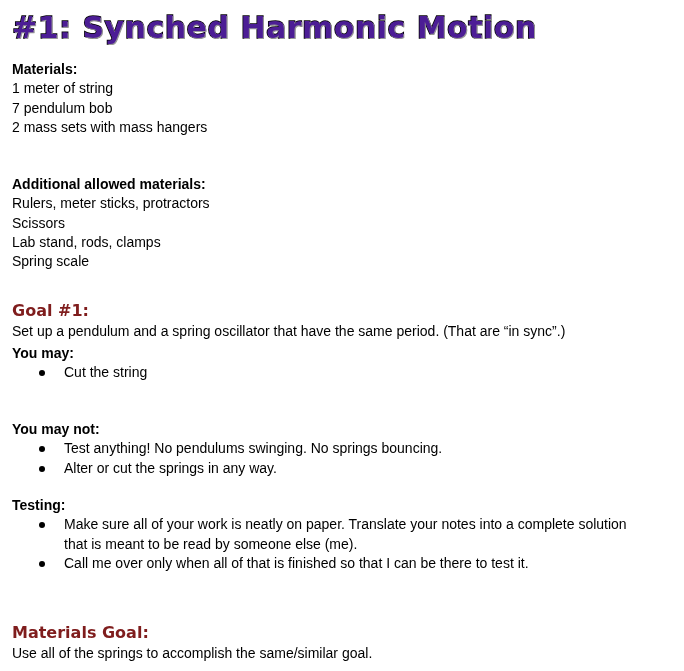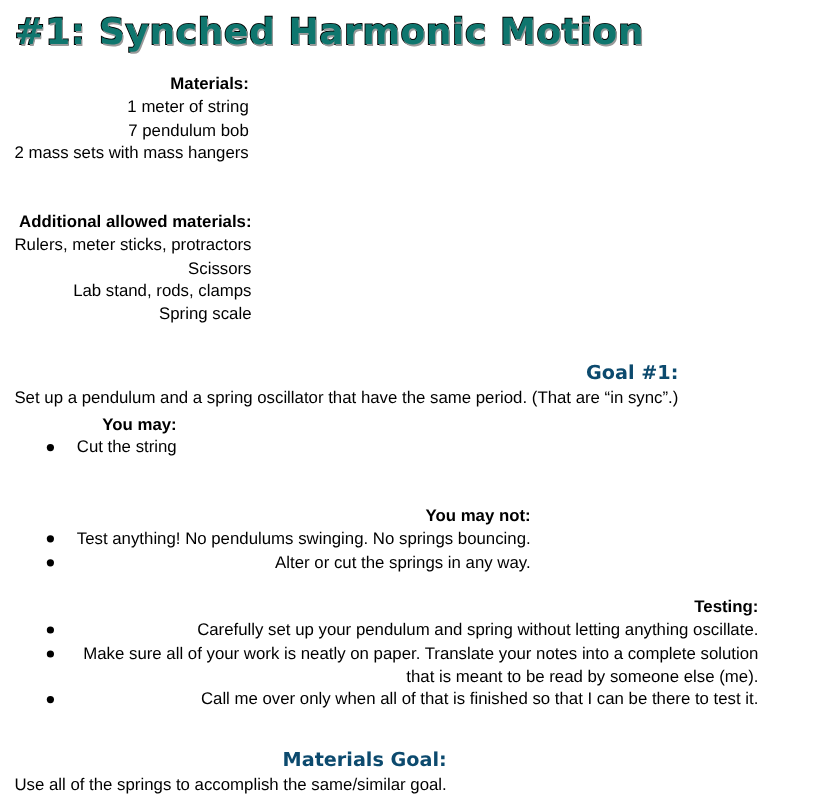--- a/index.html
+++ b/index.html
@@ -5,32 +5,32 @@
     html, body { margin: 0; padding: 0; background: #ffffff; }
     body {
       width: 684px; height: 671px; overflow: hidden; position: relative;
       font-family: "Liberation Sans", sans-serif; color: #000000;
       font-size: 14px;
     }
     .title {
       position: absolute; left: 12px; top: 10px; margin: 0;
       font-family: "DejaVu Sans", sans-serif; font-weight: bold;
       font-size: 30px; letter-spacing: 0.5px;
-      color: #0f766e;
+      color: #4c1d95;
       -webkit-text-stroke: 1.5px #000000;
       paint-order: stroke fill;
       text-shadow: 1px 1px 0 #9a9a9a;
       white-space: nowrap;
     }
-    .block { position: absolute; left: 12px; text-align: right; }
+    .block { position: absolute; left: 12px; }
     .line { height: 19.3px; line-height: 19.3px; white-space: nowrap; }
     .bold { font-weight: bold; }
     .heading {
       font-family: "DejaVu Sans", sans-serif; font-weight: bold;
-      font-size: 16px; color: #0c4a6e; height: 22px; line-height: 22px;
+      font-size: 16px; color: #7f1d1d; height: 22px; line-height: 22px;
     }
     ul.bullets { list-style: none; margin: 0; padding: 0; }
     ul.bullets li { position: relative; padding-left: 52px; line-height: 19.3px; }
     ul.bullets li::before {
       content: ""; position: absolute; left: 27px; top: 7px;
       width: 6px; height: 6px; border-radius: 50%; background: #000000;
     }
     .wrap { white-space: normal; width: 620px; }
   </style>
 </head>
@@ -69,21 +69,20 @@
   <div class="line bold">You may not:</div>
   <ul class="bullets">
     <li>Test anything! No pendulums swinging. No springs bouncing.</li>
     <li>Alter or cut the springs in any way.</li>
   </ul>
 </div>
 
 <div class="block" style="top:496px;">
   <div class="line bold">Testing:</div>
   <ul class="bullets wrap">
-    <li>Carefully set up your pendulum and spring without letting anything oscillate.</li>
     <li>Make sure all of your work is neatly on paper. Translate your notes into a complete solution that is meant to be read by someone else (me).</li>
     <li>Call me over only when all of that is finished so that I can be there to test it.</li>
   </ul>
 </div>
 
 <div class="block" style="top:622px;">
   <div class="heading">Materials Goal:</div>
   <div class="line">Use all of the springs to accomplish the same/similar goal.</div>
 </div>
 

